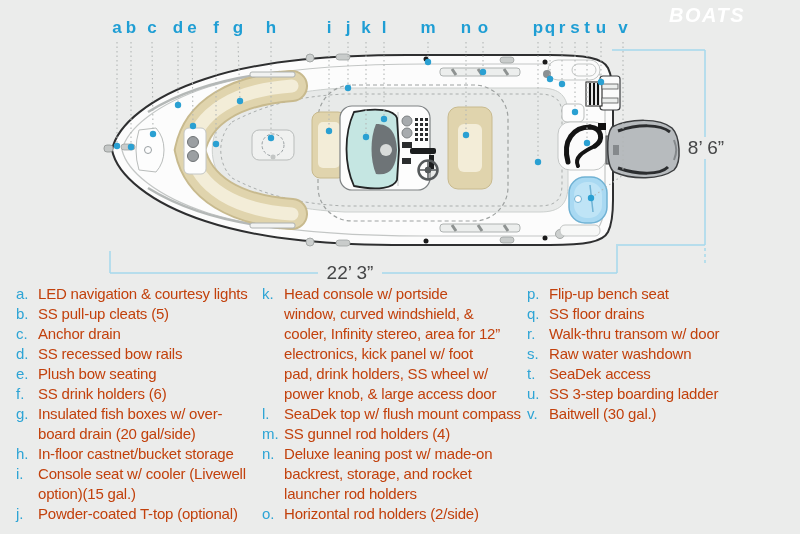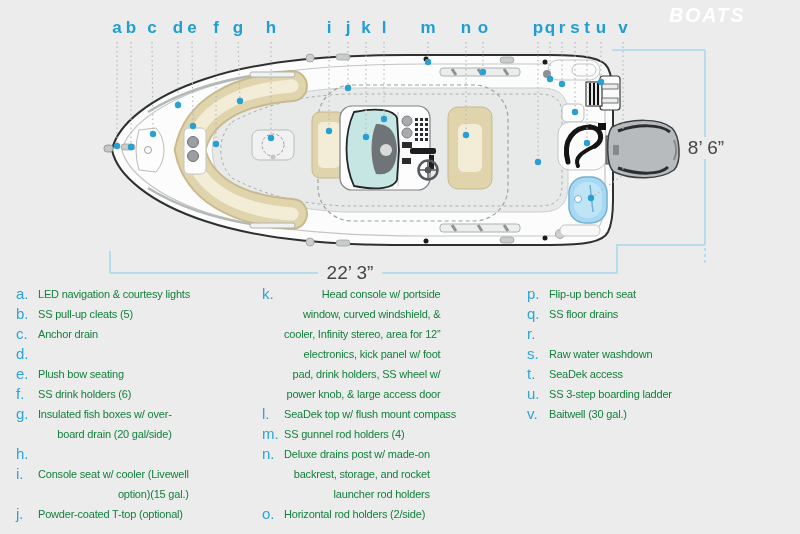--- a/index.html
+++ b/index.html
@@ -10,21 +10,21 @@
         font-style:italic;letter-spacing:1.5px;}
   .letters-layer{position:absolute;left:0;top:0;width:800px;height:40px;}
   .callout-letter{position:absolute;top:19px;transform:translateX(-50%);
         color:#1f9ed4;font-size:17px;font-weight:bold;line-height:17px;}
   .legend{position:absolute;top:284px;}
   .legend-col-1{left:16px;width:244px;}
   .legend-col-2{left:262px;width:262px;}
   .legend-col-3{left:527px;width:266px;}
   .legend-row{display:flex;align-items:flex-start;}
   .lg-letter{flex:0 0 22px;color:#2da4d5;font-size:15px;line-height:20px;}
-  .lg-text{color:#15803d;font-size:11px;line-height:20px;letter-spacing:-0.2px;text-align:right;}
+  .lg-text{color:#c2410c;font-size:15px;line-height:20px;letter-spacing:-0.2px;}
   .lg-text div{white-space:nowrap;}
 </style>
 </head>
 <body>
 
 <div class="stage">
 
   <svg width="800" height="534" viewBox="0 0 800 534">
 
     <g>
@@ -301,20 +301,23 @@
         </div>
       </div>
       <div class="legend-row">
         <span class="lg-letter">c.</span>
         <div class="lg-text">
           <div>Anchor drain</div>
         </div>
       </div>
       <div class="legend-row">
         <span class="lg-letter">d.</span>
+        <div class="lg-text">
+          <div>SS recessed bow rails</div>
+        </div>
       </div>
       <div class="legend-row">
         <span class="lg-letter">e.</span>
         <div class="lg-text">
           <div>Plush bow seating</div>
         </div>
       </div>
       <div class="legend-row">
         <span class="lg-letter">f.</span>
         <div class="lg-text">
@@ -323,20 +326,23 @@
       </div>
       <div class="legend-row">
         <span class="lg-letter">g.</span>
         <div class="lg-text">
           <div>Insulated fish boxes w/ over-</div>
           <div>board drain (20 gal/side)</div>
         </div>
       </div>
       <div class="legend-row">
         <span class="lg-letter">h.</span>
+        <div class="lg-text">
+          <div>In-floor castnet/bucket storage</div>
+        </div>
       </div>
       <div class="legend-row">
         <span class="lg-letter">i.</span>
         <div class="lg-text">
           <div>Console seat w/ cooler (Livewell</div>
           <div>option)(15 gal.)</div>
         </div>
       </div>
       <div class="legend-row">
         <span class="lg-letter">j.</span>
@@ -365,21 +371,21 @@
       </div>
       <div class="legend-row">
         <span class="lg-letter">m.</span>
         <div class="lg-text">
           <div>SS gunnel rod holders (4)</div>
         </div>
       </div>
       <div class="legend-row">
         <span class="lg-letter">n.</span>
         <div class="lg-text">
-          <div>Deluxe drains post w/ made-on</div>
+          <div>Deluxe leaning post w/ made-on</div>
           <div>backrest, storage, and rocket</div>
           <div>launcher rod holders</div>
         </div>
       </div>
       <div class="legend-row">
         <span class="lg-letter">o.</span>
         <div class="lg-text">
           <div>Horizontal rod holders (2/side)</div>
         </div>
       </div>
@@ -392,20 +398,23 @@
         </div>
       </div>
       <div class="legend-row">
         <span class="lg-letter">q.</span>
         <div class="lg-text">
           <div>SS floor drains</div>
         </div>
       </div>
       <div class="legend-row">
         <span class="lg-letter">r.</span>
+        <div class="lg-text">
+          <div>Walk-thru transom w/ door</div>
+        </div>
       </div>
       <div class="legend-row">
         <span class="lg-letter">s.</span>
         <div class="lg-text">
           <div>Raw water washdown</div>
         </div>
       </div>
       <div class="legend-row">
         <span class="lg-letter">t.</span>
         <div class="lg-text">

